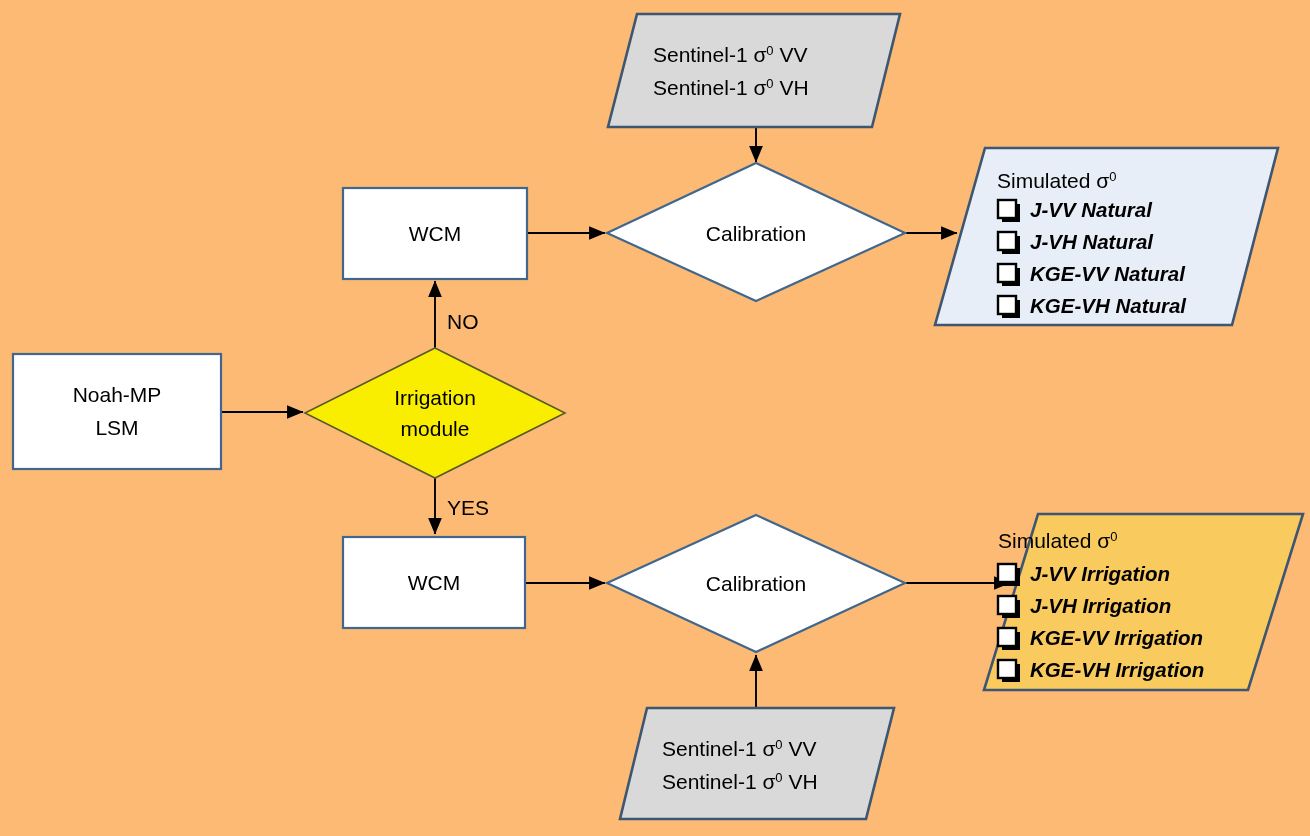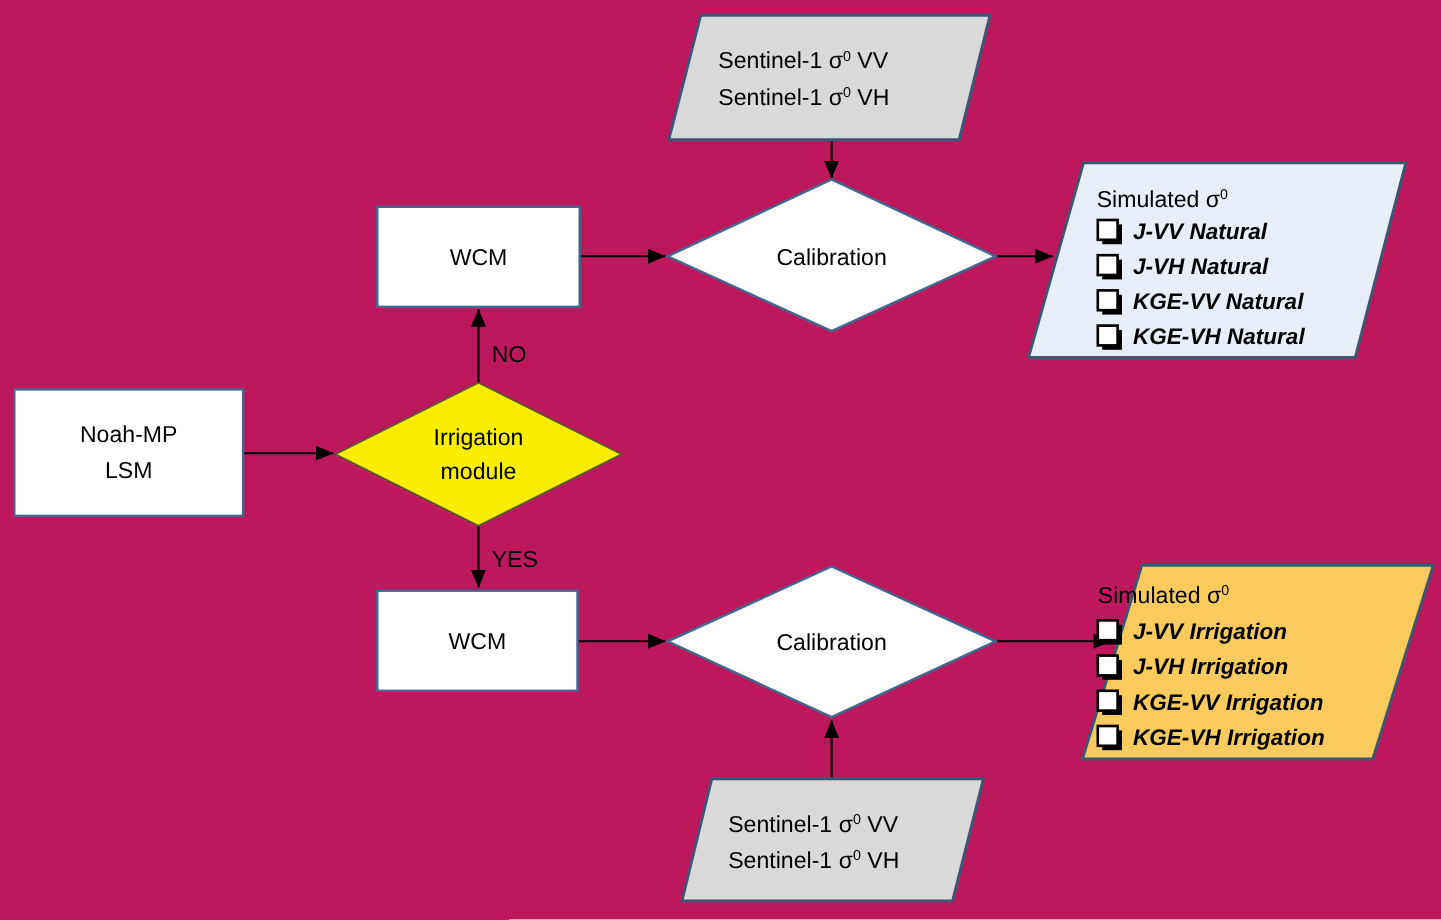--- a/index.html
+++ b/index.html
@@ -8,21 +8,21 @@
     padding: 0;
     background: #ffffff;
   }
   body {
     font-family: "Liberation Sans", sans-serif;
   }
   #canvas-wrap {
     position: relative;
     width: 1310px;
     height: 836px;
-    background: #be185d;
+    background: #fdba74;
     overflow: hidden;
   }
   svg#flowchart {
     position: absolute;
     top: 0;
     left: 0;
     width: 1310px;
     height: 836px;
   }
   .shape-fill-gray   { fill: #D9D9D9; }

